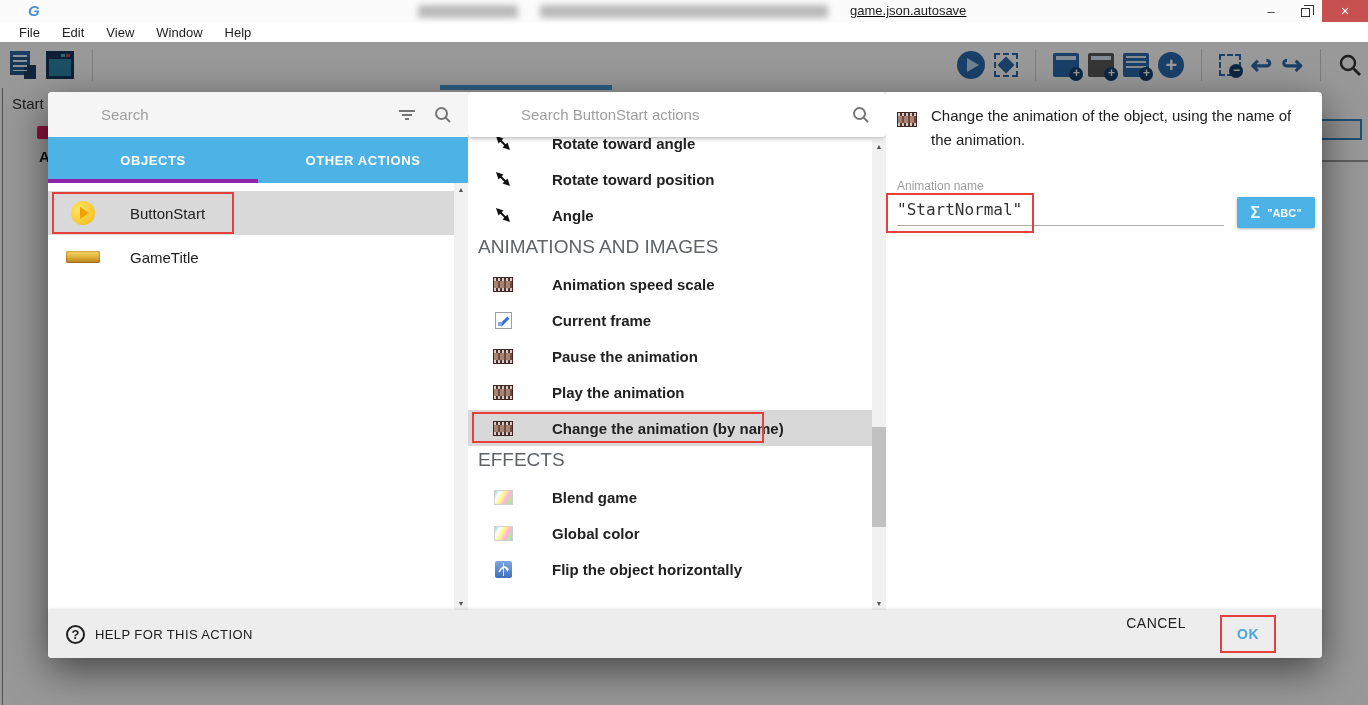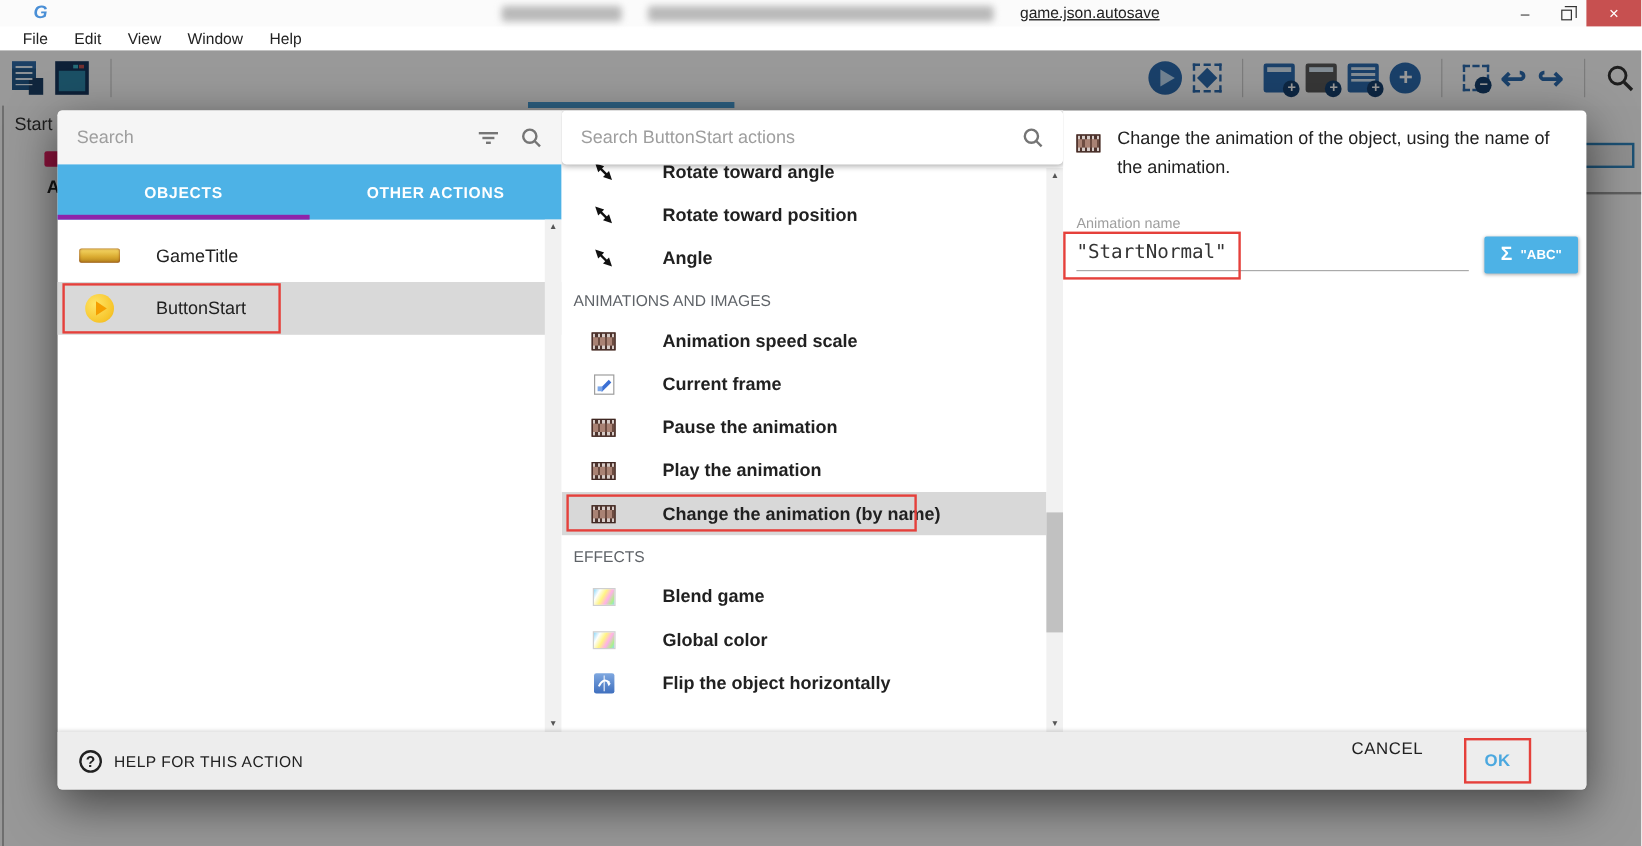--- a/index.html
+++ b/index.html
@@ -77,21 +77,21 @@
 
   
   .dialog { position:absolute; left:48px; top:50px; width:1274px; height:566px; z-index:10;
       background:#fff; border-radius:4px; box-shadow:0 12px 40px rgba(0,0,0,0.55); }
   .dlg-body { position:relative; height:518px; }
 
   
   .obj-panel { position:absolute; left:0; top:0; width:420px; height:518px; }
   .obj-search { height:45px; background:#f5f5f5; border-radius:4px 0 0 0; display:flex; align-items:center; padding:0 16px; gap:18px; }
   .obj-search input, .act-search input { flex:1; border:none; outline:none; background:transparent; font-size:15px;
-      color:#737373; font-family:"Liberation Sans",sans-serif; }
+      color:#737373; font-family:"Liberation Sans",sans-serif;margin-left:37px; }
   .obj-search input::placeholder, .act-search input::placeholder { color:#9e9e9e; }
   .tabbar { position:relative; height:46px; background:#4db2e6; display:flex; }
   .tab { width:50%; display:flex; align-items:center; justify-content:center; color:#fff;
       font-size:13px; font-weight:bold; letter-spacing:0.6px; }
   .tab-underline { position:absolute; left:0; bottom:0; width:210px; height:4px; background:#8e24aa; }
   .obj-list { padding-top:8px; }
   .objrow { position:relative; height:44px; display:flex; align-items:center; }
   .objrow.sel { background:#d9d9d9; }
   .objrow .oicon { position:absolute; left:18px; width:34px; display:flex; justify-content:center; }
   .objrow .olbl { margin-left:82px; font-size:15px; color:#212121; }
@@ -108,21 +108,21 @@
 
   
   .act-panel { position:absolute; left:420px; top:0; width:418px; height:518px; overflow:hidden; background:#fff; }
   .act-search { position:absolute; left:0; top:0; width:418px; height:45px; background:#fff; border-radius:4px;
       box-shadow:0 1px 5px rgba(0,0,0,0.35); display:flex; align-items:center; padding:0 16px; z-index:2; }
   .act-list { position:absolute; left:0; top:0; width:404px; padding-top:33px; }
   .arow { position:relative; height:36px; display:flex; align-items:center;font-weight:bold; }
   .arow.sel { background:#d8d8d8; width:404px; }
   .aicon { position:absolute; left:24px; width:22px; display:flex; justify-content:center; }
   .albl { margin-left:84px; font-size:15px; color:#212121; white-space:nowrap; }
-  .ahead { height:33px; display:flex; align-items:flex-end; padding:0 0 8px 10px; font-size:13px; color:#5f6368; }
+  .ahead { height:33px; display:flex; align-items:flex-end; padding:0 0 8px 10px; font-size:19px; color:#5f6368; }
   .act-scroll { position:absolute; right:0; top:48px; height:470px; width:14px; background:#f1f1f1; }
   .act-scroll .scroll-arrow { position:absolute; left:50%; transform:translateX(-50%); }
   .act-scroll .up { top:3px; } .act-scroll .down { bottom:3px; }
   .act-thumb { position:absolute; left:0; top:287px; width:14px; height:100px; background:#c1c1c1; }
 
   .film-icon { width:20px; height:15px; border:1px solid #3e2723; background-color:#795548;
       background-image:
         repeating-linear-gradient(90deg,#d7ccc8 0 2px,#4e342e 2px 4px),
         repeating-linear-gradient(90deg,#d7ccc8 0 2px,#4e342e 2px 4px),
         repeating-linear-gradient(90deg,#a98274 0 4px,#6d4c41 4px 6px);
@@ -258,32 +258,32 @@
               <circle cx="7.5" cy="7.5" r="5.5" fill="none" stroke="#757575" stroke-width="2"></circle>
               <line x1="11.5" y1="11.5" x2="16" y2="16" stroke="#757575" stroke-width="2"></line>
             </svg>
           </div>
           <div class="tabbar">
             <div class="tab">OBJECTS</div>
             <div class="tab">OTHER ACTIONS</div>
             <div class="tab-underline"></div>
           </div>
           <div class="obj-list">
+            <div class="objrow sel">
+              <span class="oicon">
+                  <span class="icon-buttonstart"></span>
+                </span>
+              <span class="olbl">ButtonStart</span>
+              <span class="red-box" style="left:4px; top:1px; width:182px; height:42px;"></span>
+            </div>
             <div class="objrow">
               <span class="oicon">
                   <span class="icon-gametitle"></span>
                 </span>
               <span class="olbl">GameTitle</span>
-            </div>
-            <div class="objrow sel">
-              <span class="oicon">
-                  <span class="icon-buttonstart"></span>
-                </span>
-              <span class="olbl">ButtonStart</span>
-              <span class="red-box" style="left:4px; top:1px; width:182px; height:42px;"></span>
             </div>
           </div>
           <div class="obj-scroll">
             <span class="scroll-arrow">▲</span>
             <span class="scroll-arrow">▼</span>
           </div>
         </div>
 
         <div class="act-panel">
           <div class="act-list">

